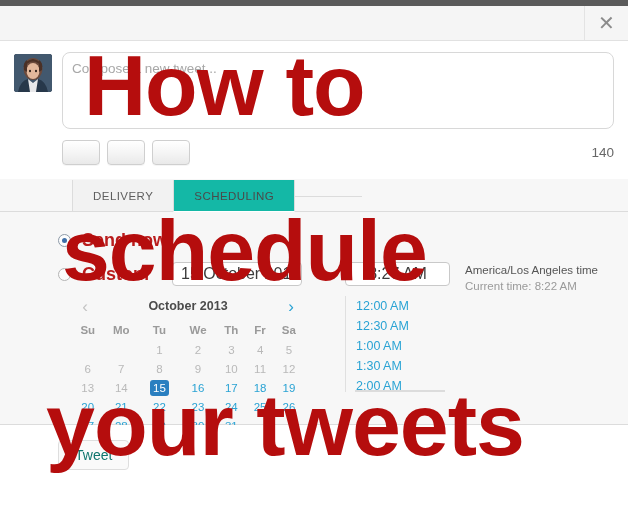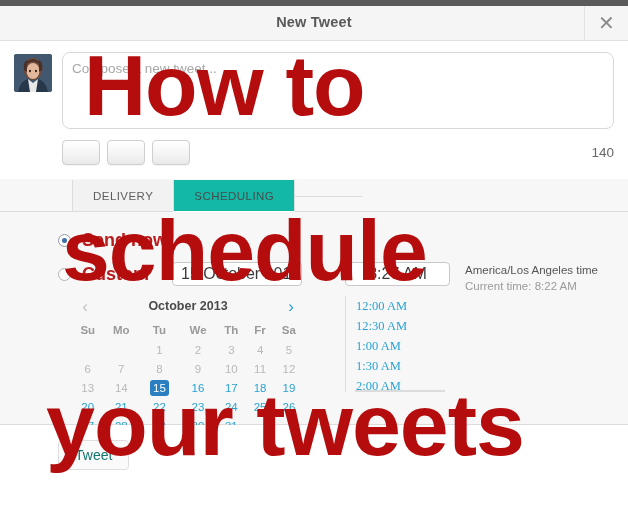--- a/index.html
+++ b/index.html
@@ -310,21 +310,20 @@
     box-sizing: border-box;
     height: 96px;
     overflow: hidden;
   }
   .time-item {
     font-size: 12.5px;
     color: #2aa3d4;
     height: 20px;
     line-height: 20px;
     cursor: pointer;
-    font-family: Liberation Serif, serif;
   }
   #timelist-fade {
     position: absolute;
     left: 355px;
     top: 178px;
     width: 90px;
     height: 2px;
     background: #dcdcdc;
   }
 
@@ -362,21 +361,20 @@
   #ov1 { left: 84px;  top: 30px;  font-size: 86px; }
   #ov2 { left: 62px;  top: 195px; font-size: 86px; text-align: right; }
   #ov3 { left: 46px;  top: 368px; font-size: 88px; }
 </style>
 </head>
 <body>
 
 <div id="modal">
 
   <div id="titlebar">
-    <div id="titlebar-title">New Tweet</div>
     <div id="close-btn">✕</div>
   </div>
 
   <div id="composer">
     <div id="avatar">
       <svg width="38" height="38" viewBox="0 0 38 38" aria-hidden="true">
         <rect width="38" height="38" fill="#2b3a4a"></rect>
         <rect x="0" y="0" width="38" height="38" fill="#42586e"></rect>
         <ellipse cx="19" cy="15" rx="9.5" ry="11" fill="#6b4a3c"></ellipse>
         <ellipse cx="19" cy="17" rx="6.5" ry="8" fill="#e2b79b"></ellipse>

